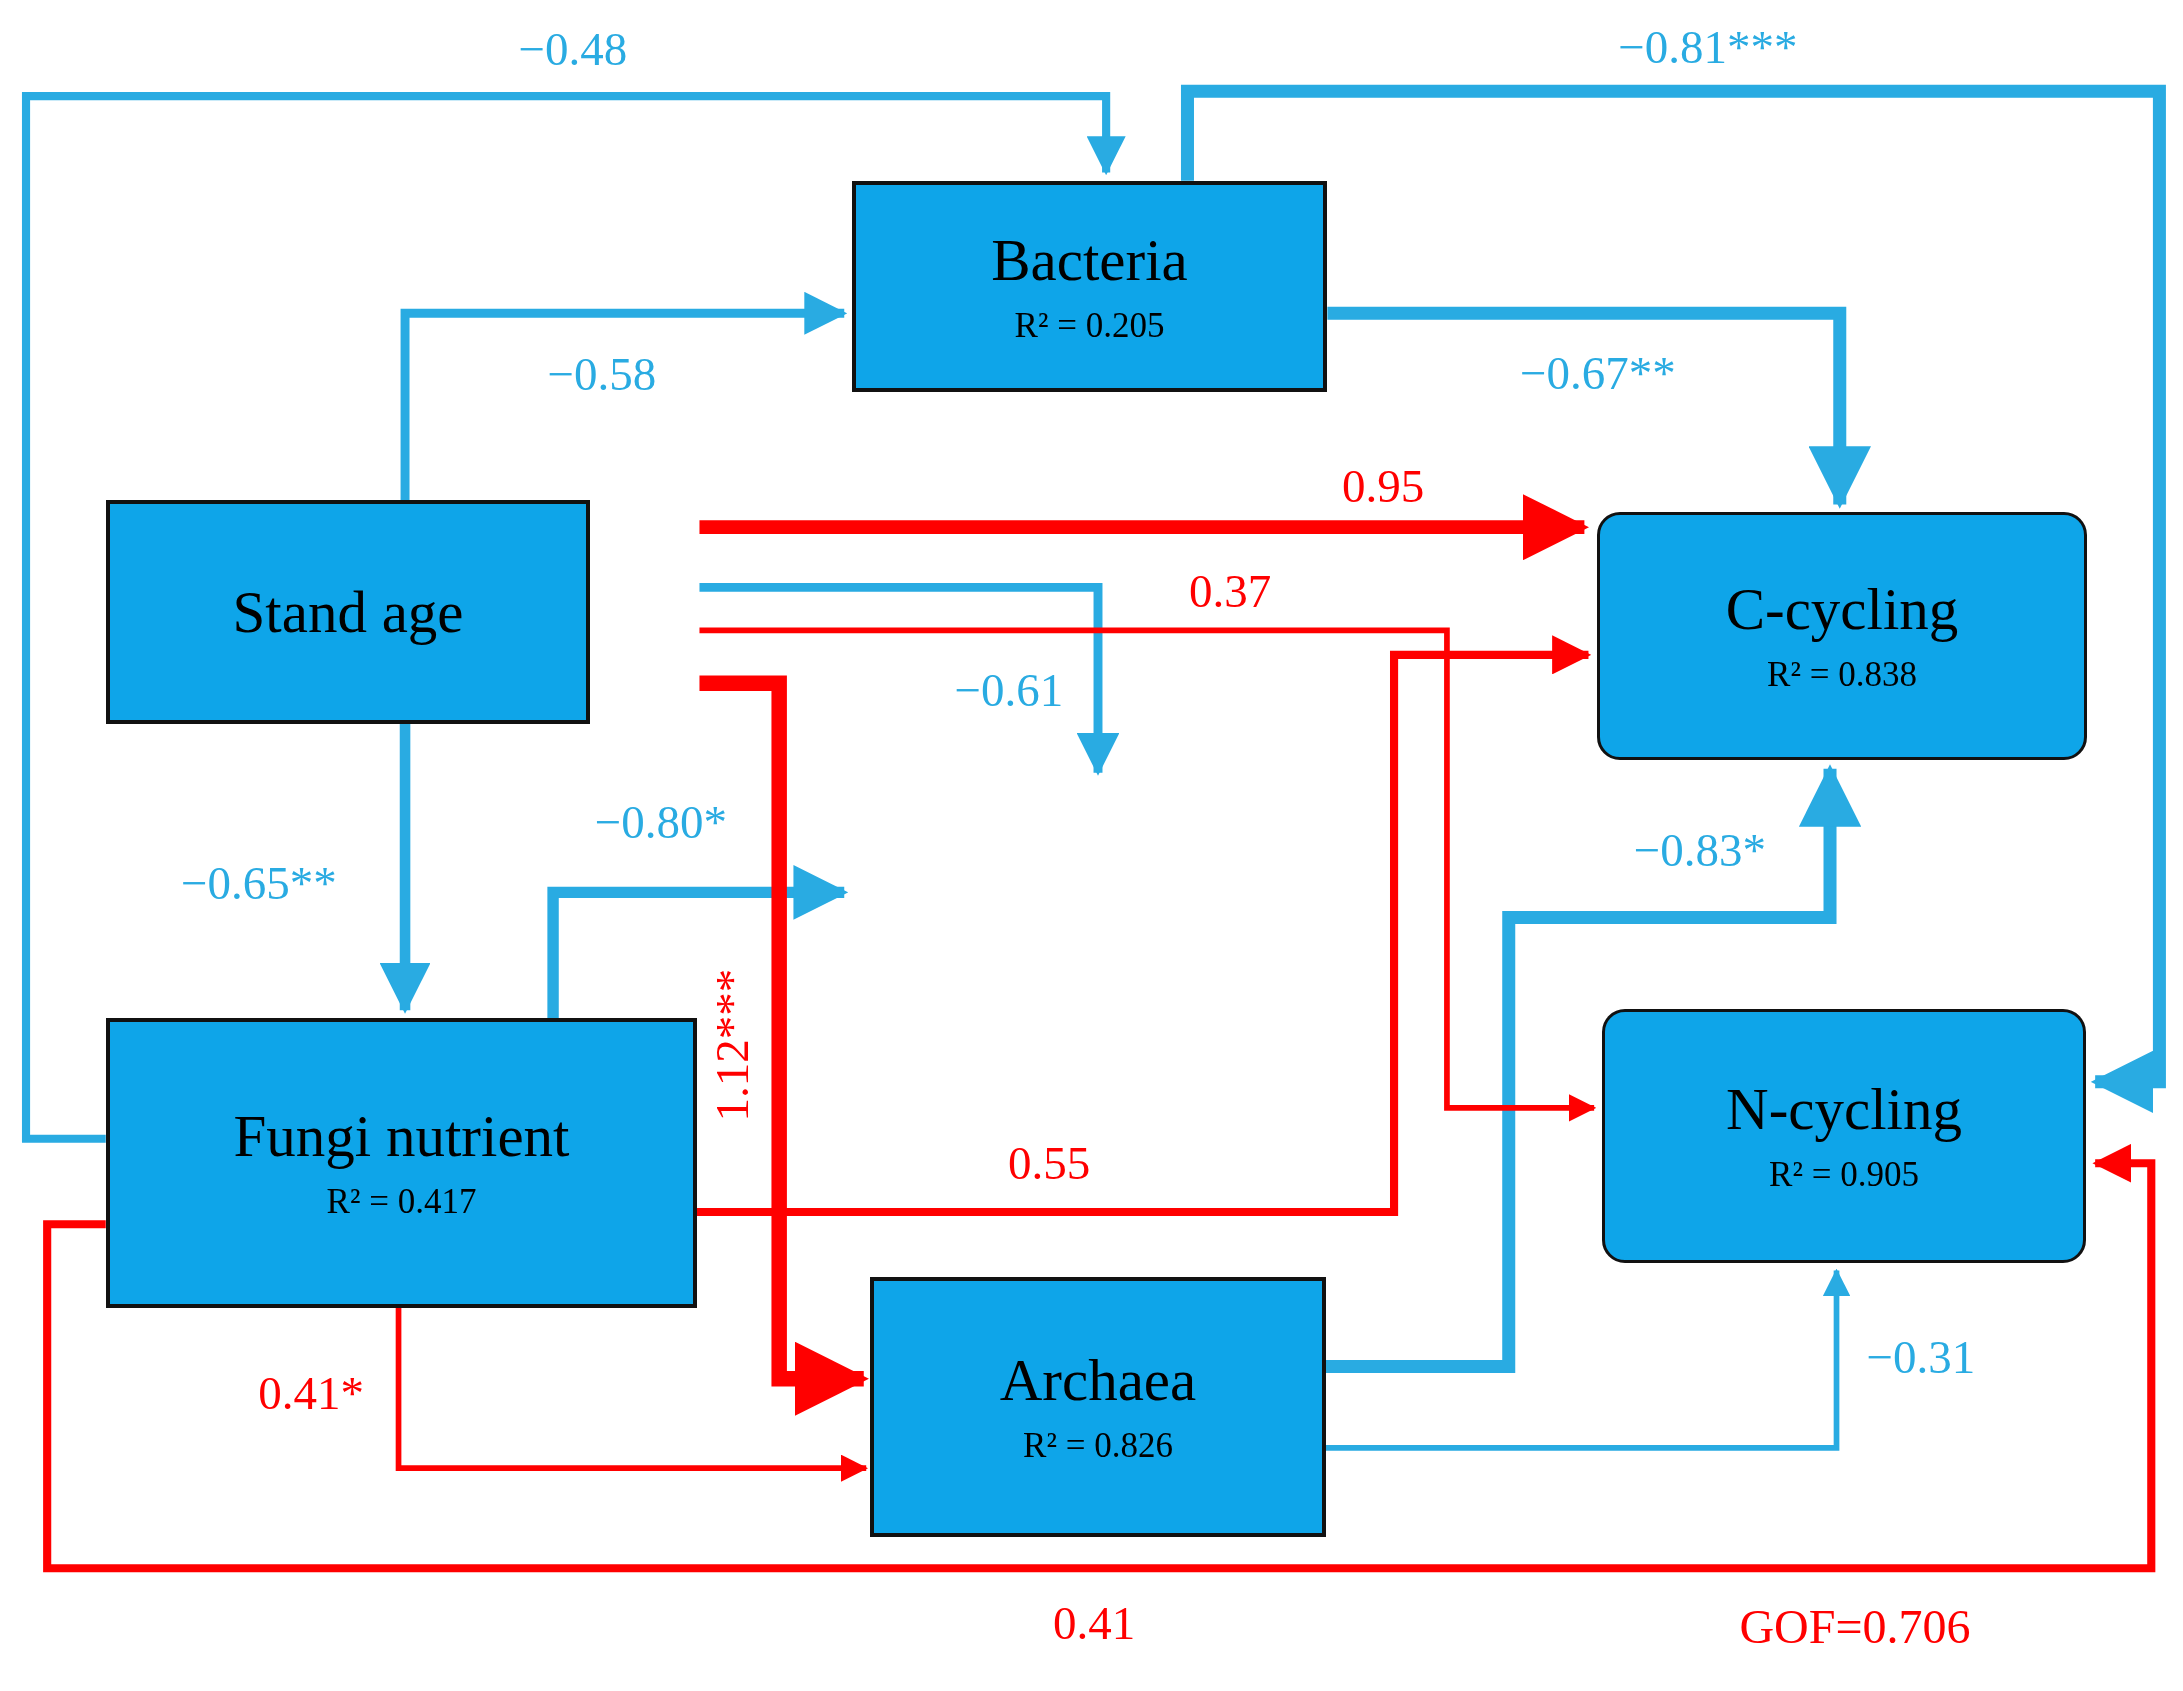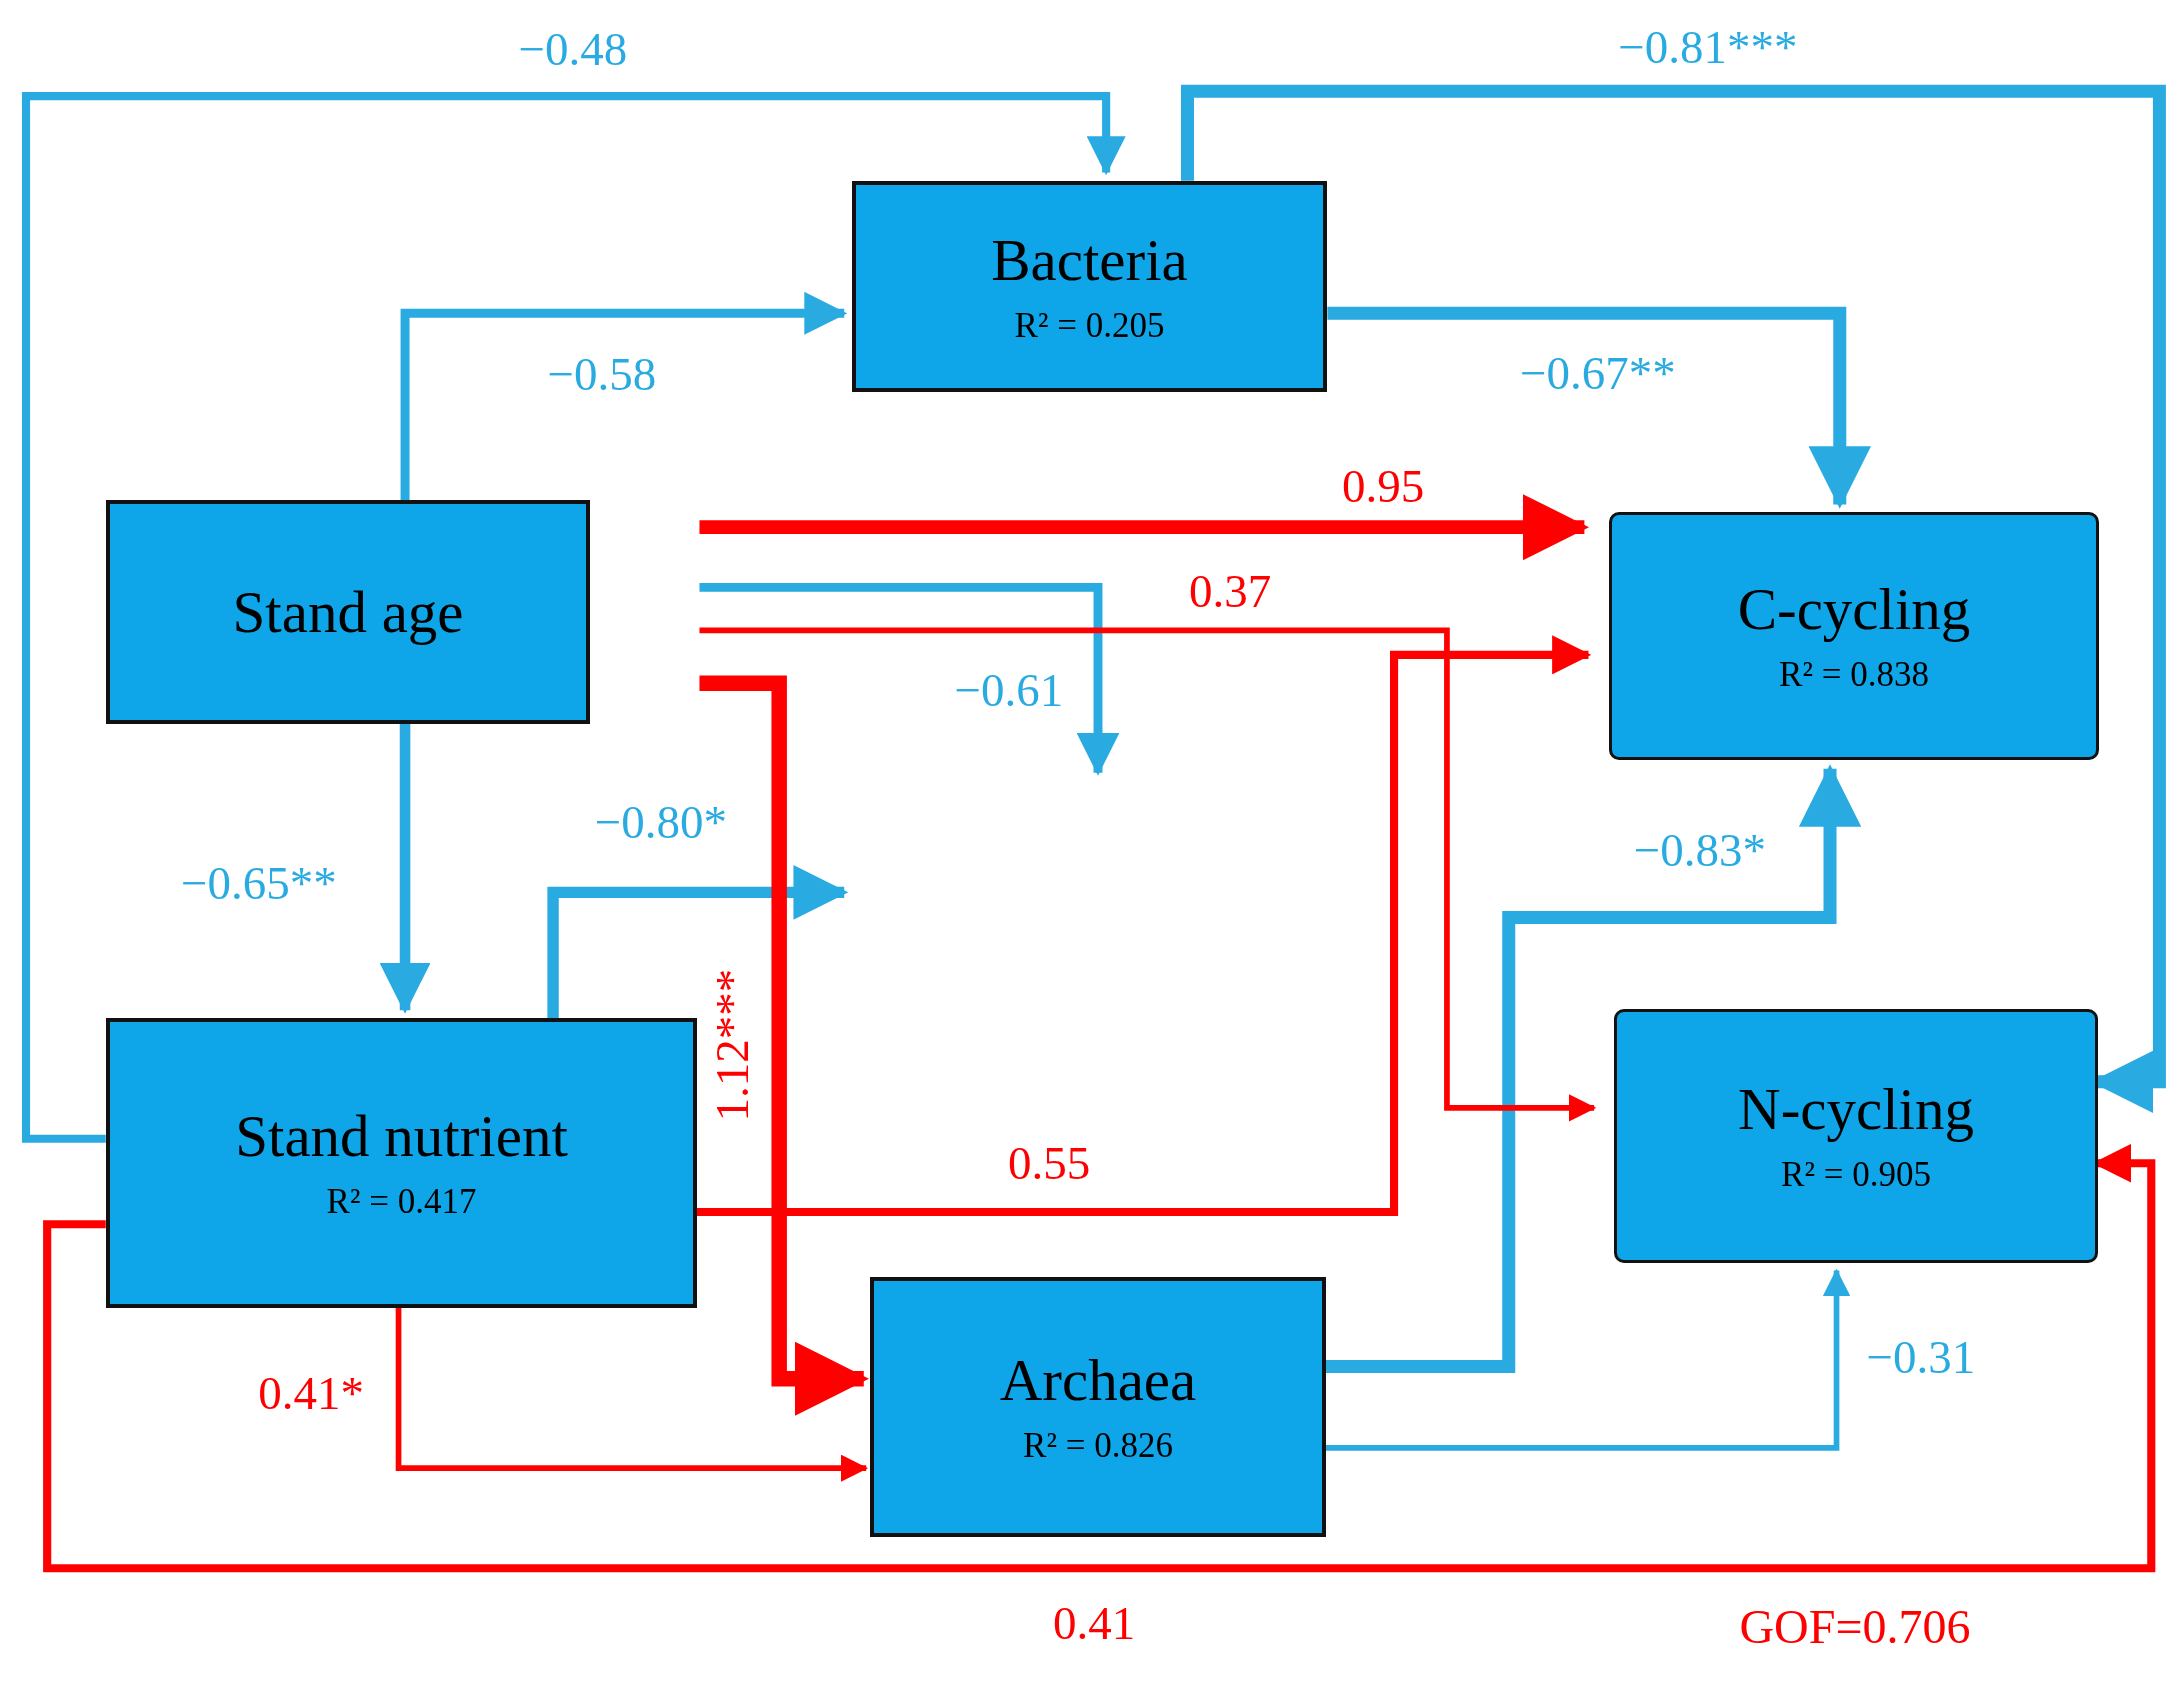--- a/index.html
+++ b/index.html
@@ -3,21 +3,21 @@
 <meta charset="utf-8">
 <style>
   html,body{margin:0;padding:0;background:#ffffff;}
   body{width:2183px;height:1692px;position:relative;overflow:hidden;
        font-family:"Liberation Serif", serif;}
   .canvas{position:absolute;left:0;top:0;width:2183px;height:1692px;}
   svg.edges{position:absolute;left:0;top:0;}
   .node{position:absolute;background:#0ea5e9;border:4.1px solid #111111;
         display:flex;flex-direction:column;align-items:center;justify-content:center;
         gap:18px;box-sizing:border-box;z-index:2;}
-  .node.round{border-radius:10px;border-width:3.3px;margin-left:12px;}
+  .node.round{border-radius:23px;border-width:3.3px;}
   .node .nm{font-size:59px;color:#000;line-height:1;white-space:nowrap;}
   .node .r2{font-size:35px;color:#000;line-height:1;white-space:nowrap;}
   .lbl{position:absolute;transform:translate(-50%,-50%);font-size:47px;line-height:1;
        white-space:nowrap;z-index:3;}
   .lbl.rot{transform:translate(-50%,-50%) rotate(-90deg);}
   .lbl.gof{font-size:48px;}
   .neg{color:#29ABE2;}
   .pos{color:#FF0000;}
 </style>
 </head>
@@ -57,21 +57,21 @@
     <span class="nm">Bacteria</span>
     <span class="r2">R² = 0.205</span>
   </div>
 
   <div class="node" style="left:106px;top:500px;width:484px;height:224px;">
     <span class="nm">Stand age</span>
   </div>
 
 
   <div class="node" style="left:106px;top:1018px;width:591px;height:290px;">
-    <span class="nm">Stand nutrient</span>
+    <span class="nm">Fungi nutrient</span>
     <span class="r2">R² = 0.417</span>
   </div>
 
   <div class="node" style="left:870px;top:1277px;width:456px;height:260px;">
     <span class="nm">Archaea</span>
     <span class="r2">R² = 0.826</span>
   </div>
 
   <div class="node round" style="left:1597px;top:512px;width:490px;height:248px;">
     <span class="nm">C-cycling</span>

